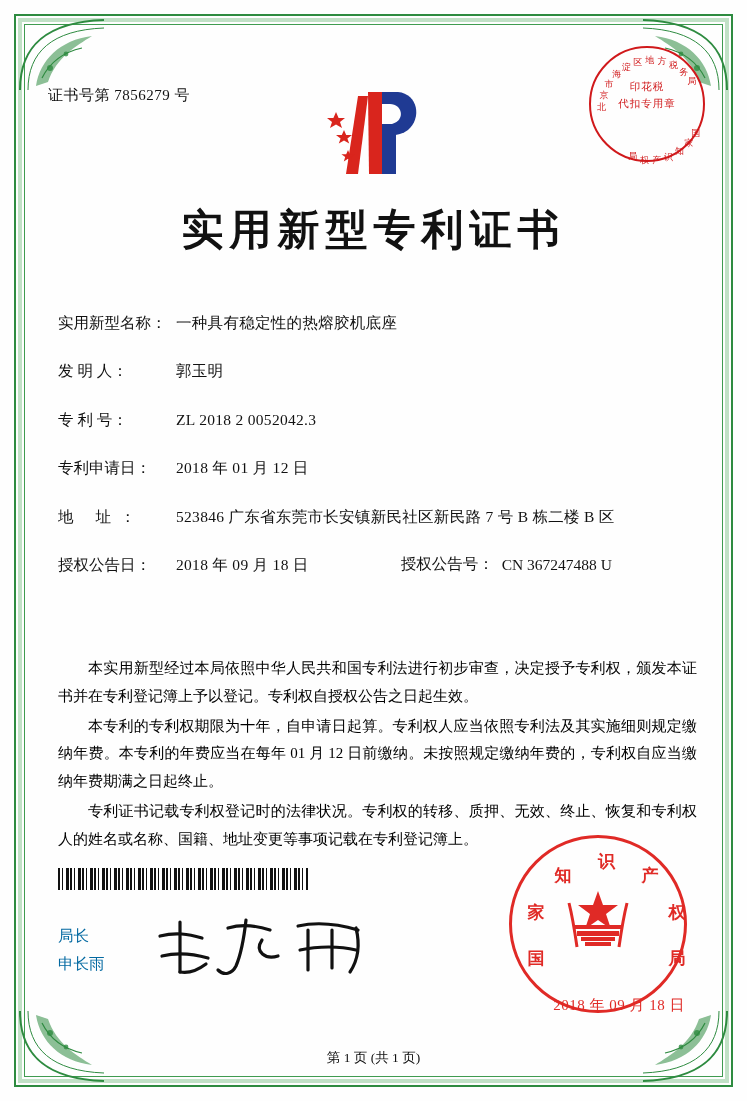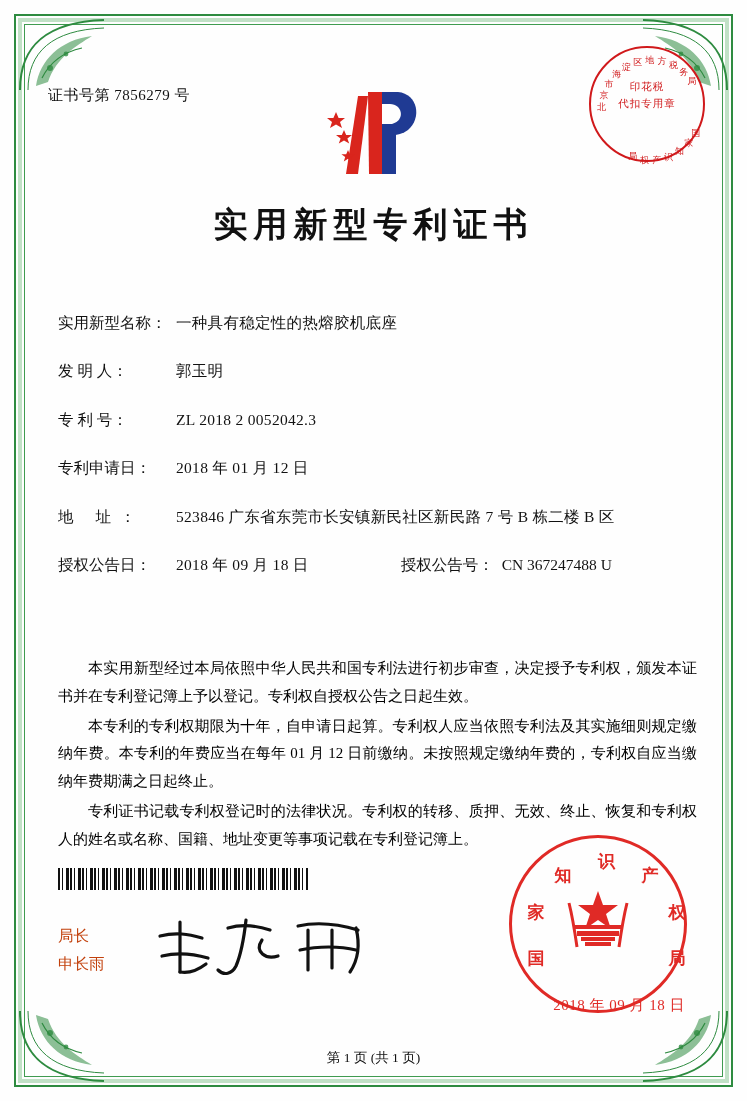--- a/index.html
+++ b/index.html
@@ -101,21 +101,21 @@
     top: 50%;
     transform-origin: 0 0;
     white-space: nowrap;
   }
 
   .title {
     position: absolute;
     left: 0; right: 0;
     top: 202px;
     text-align: center;
-    font-size: 34px;
+    font-size: 42px;
     font-weight: bold;
     letter-spacing: 6px;
     color: #111;
     font-family: "DejaVu Sans", "Liberation Sans", sans-serif;
   }
 
   
   .fields {
     position: absolute;
     left: 58px;
@@ -138,20 +138,21 @@
   }
   .field-label.spaced { letter-spacing: 9px; }
   .field-value {
     flex: 1;
     letter-spacing: 0.3px;
   }
   .field-row.two .field-value { flex: none; }
   .field-row.two .right-label {
     margin-left: 92px;
     white-space: nowrap;
+    font-family: Liberation Mono, monospace;
   }
   .field-row.two .right-value { margin-left: 8px; }
 
   
   .body-text {
     position: absolute;
     left: 58px;
     right: 50px;
     top: 655px;
     font-size: 15px;
@@ -182,21 +183,21 @@
     );
   }
 
   
   .sig-block {
     position: absolute;
     left: 58px;
     top: 922px;
     font-size: 15.5px;
     line-height: 1.8;
-    color: #c2410c;
+    color: #0369a1;
   }
   .signature-img {
     position: absolute;
     left: 150px;
     top: 912px;
     width: 230px;
     height: 70px;
   }
 
   

